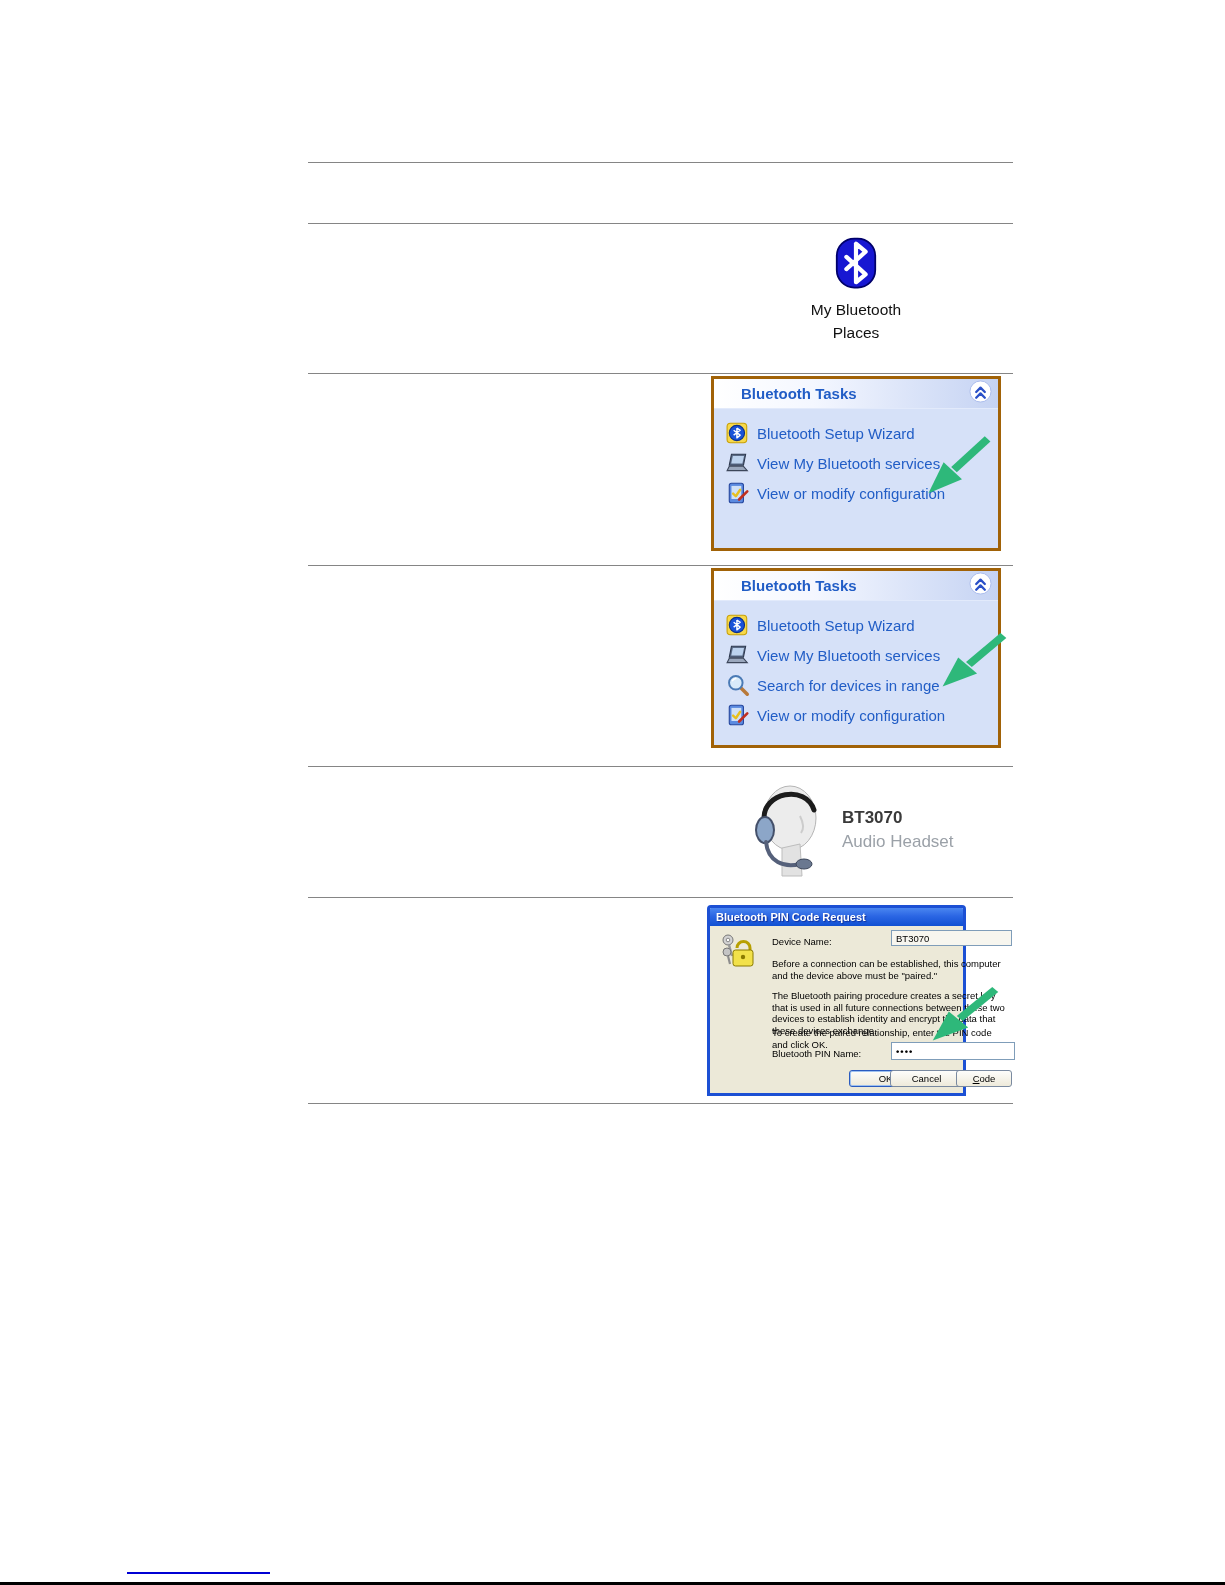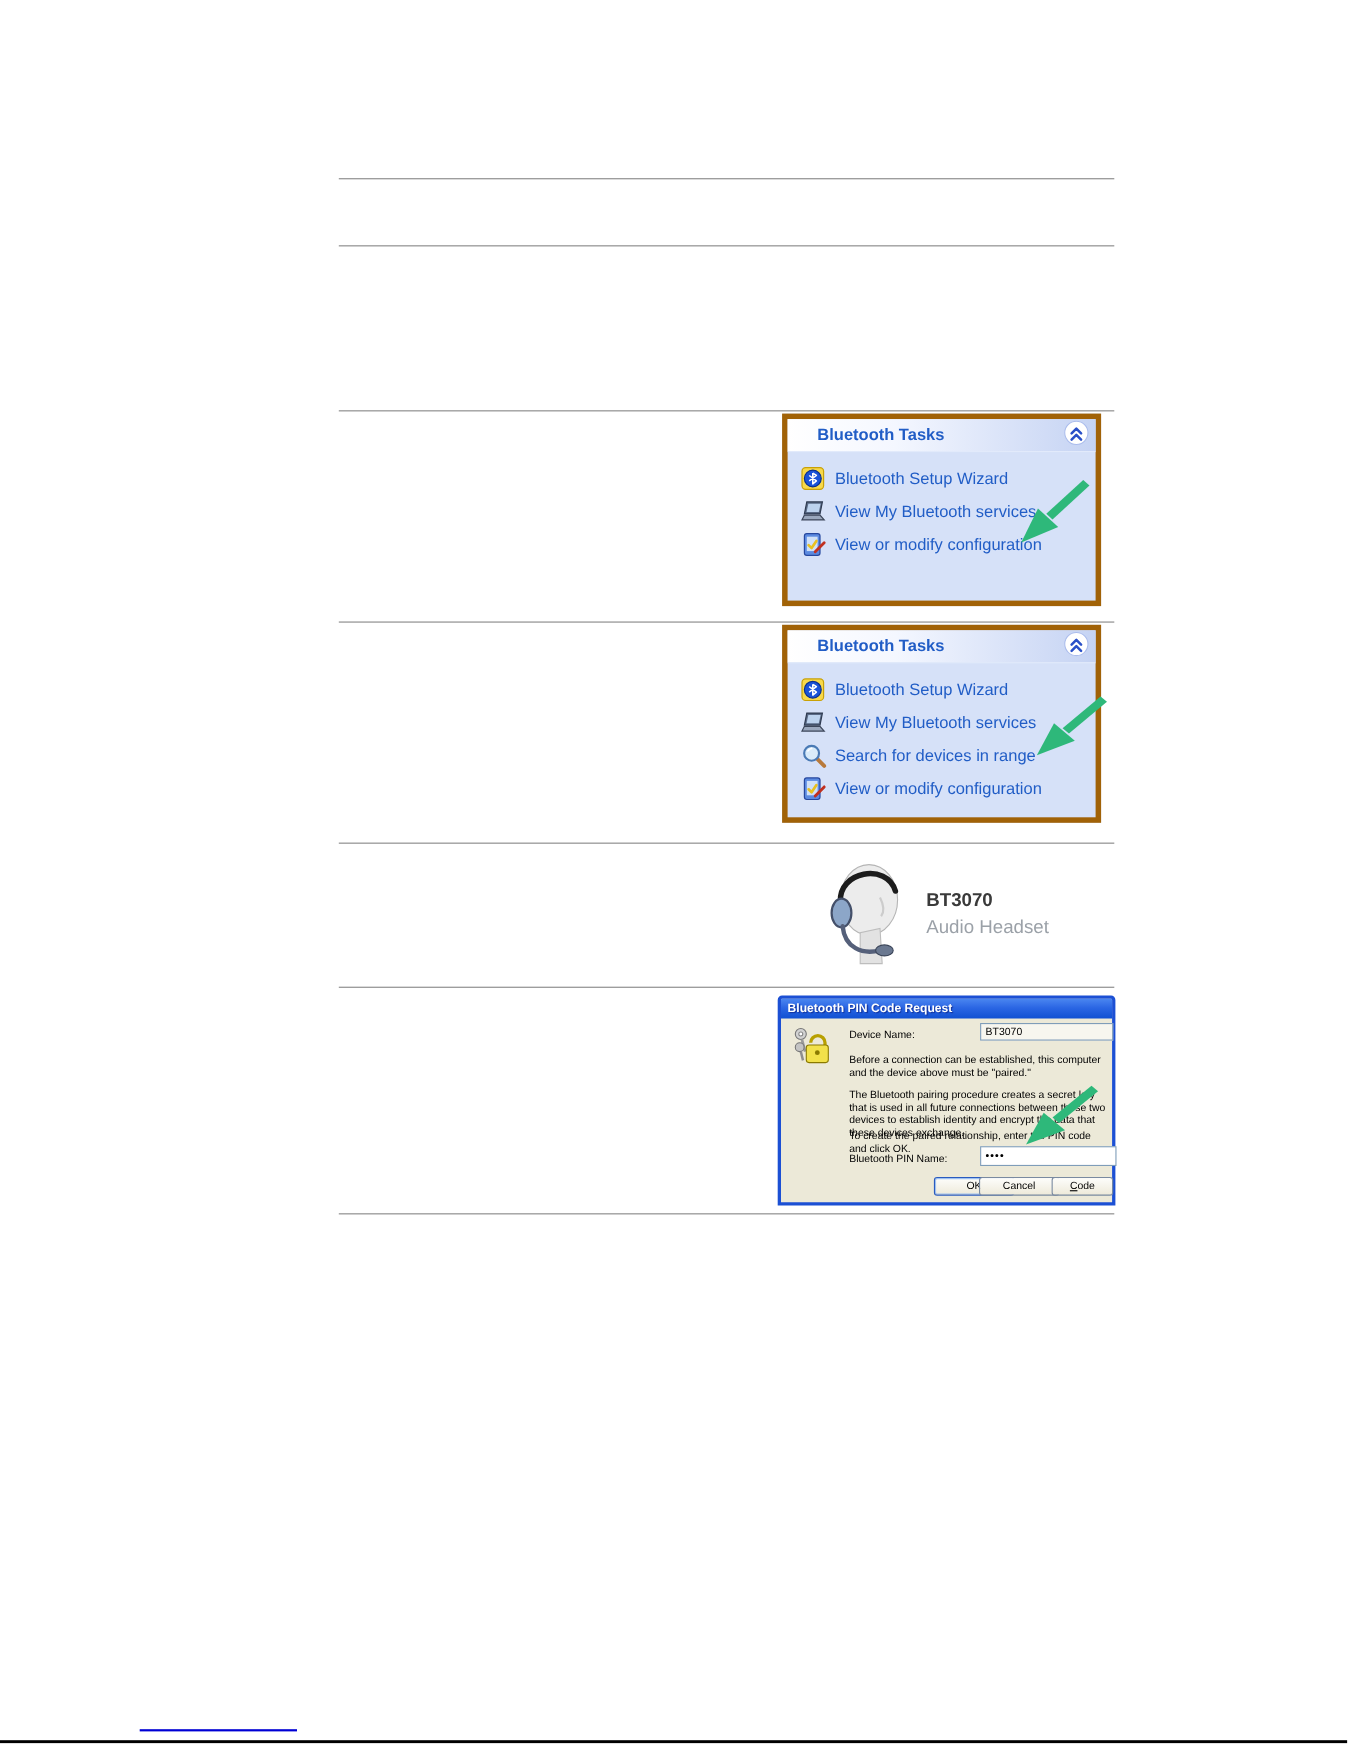--- a/index.html
+++ b/index.html
@@ -6,40 +6,40 @@
   .page{position:relative;width:1225px;height:1585px;background:#fff;overflow:hidden;
         font-family:"Liberation Sans",sans-serif;}
   .sep{position:absolute;left:308px;width:705px;height:1px;background:#858585;}
 
   
   .desktop-icon{position:absolute;left:781px;top:236px;width:150px;text-align:center;cursor:default;}
   .desktop-icon .lbl{margin-top:4px;font-size:15.5px;color:#111;line-height:23px;}
 
   
   .task-panel{position:absolute;left:711px;width:290px;background:#d6e1f8;
-              border:5px solid #a16207;box-sizing:border-box;}
+              border:3px solid #a16207;box-sizing:border-box;}
   .tp-header{height:29px;background:linear-gradient(90deg,#ffffff 0%,#f4f7ff 35%,#c5d3f3 100%);
              display:flex;align-items:center;justify-content:space-between;padding:0 6px 0 27px;
              border-bottom:1px solid #e2eafb;}
   .tp-title{font-size:15px;font-weight:bold;color:#215dc6;}
   .tp-body{padding:9px 0 4px 12px;text-align:right;}
   .tp-item{display:flex;align-items:center;height:30px;cursor:pointer;}
   .tp-item .ic{width:24px;height:24px;margin-right:7px;flex:0 0 auto;}
   .tp-item .txt{font-size:15px;color:#215dc6;white-space:nowrap;}
 
   .green-arrow{position:absolute;pointer-events:none;}
 
   
   .device-entry{position:absolute;left:748px;top:778px;display:flex;align-items:center;}
   .device-text{margin-left:12px;}
   .device-name{font-size:17px;font-weight:bold;color:#3a3a3a;}
   .device-type{font-size:17px;color:#9ba1a8;margin-top:4px;}
 
   
-  .xp-dialog{position:absolute;left:707px;top:905px;width:307px;height:191px;box-sizing:border-box;
+  .xp-dialog{position:absolute;left:707px;top:905px;width:259px;height:191px;box-sizing:border-box;
              background:#ece9d8;border:3px solid #1c50d4;border-radius:4px 4px 0 0;}
   .xp-titlebar{position:absolute;left:0;top:0;width:100%;height:18px;
                background:linear-gradient(180deg,#4a86f0 0%,#2b66e4 45%,#1050d2 100%);
                border-radius:1px 1px 0 0;display:flex;align-items:center;}
   .xp-titlebar span{color:#fff;font-weight:bold;font-size:11px;padding-left:6px;
                     text-shadow:1px 1px 1px #10309a;}
   .dlg-label{position:absolute;font-size:9.5px;color:#000;}
   .dlg-text{position:absolute;font-size:9.5px;color:#000;line-height:11.5px;width:238px;}
   .dlg-field{position:absolute;box-sizing:border-box;border:1px solid #7f9db9;background:#f7f6ef;
              font-family:"Liberation Sans",sans-serif;font-size:9.5px;padding:1px 4px;color:#000;}
@@ -61,20 +61,32 @@
 <div class="page">
 
   <div class="sep" style="top:162px"></div>
   <div class="sep" style="top:223px"></div>
   <div class="sep" style="top:373px"></div>
   <div class="sep" style="top:565px"></div>
   <div class="sep" style="top:766px"></div>
   <div class="sep" style="top:897px"></div>
   <div class="sep" style="top:1103px"></div>
 
+  <div class="desktop-icon">
+    <span>
+      <svg width="42" height="54" viewBox="0 0 24 30">
+        <rect x="1" y="1" width="22" height="28" rx="10" fill="#1717d2" stroke="#00006a" stroke-width="1"></rect>
+        <path d="M12 4 L12 26 L17.5 21.5 L6.5 11.5 M6.5 18.5 L17.5 8.5 L12 4" fill="none" stroke="#fff" stroke-width="2.4" stroke-linejoin="round" stroke-linecap="round"></path>
+      </svg>
+    </span>
+    <div class="lbl">
+      <div>My Bluetooth</div>
+      <div>Places</div>
+    </div>
+  </div>
 
   <div class="task-panel" style="top:376px;height:175px">
     <div class="tp-header">
       <span class="tp-title">Bluetooth Tasks</span>
       <span>
         <svg width="23" height="23" viewBox="0 0 24 24">
           <rect x="1" y="1" width="22" height="22" rx="11" fill="#fff" stroke="#aabcec"></rect>
           <path d="M7.5 12.5 L12 8 L16.5 12.5 M7.5 18.5 L12 14 L16.5 18.5" fill="none" stroke="#2a50c8" stroke-width="2.4" stroke-linecap="round" stroke-linejoin="round"></path>
         </svg>
       </span>

